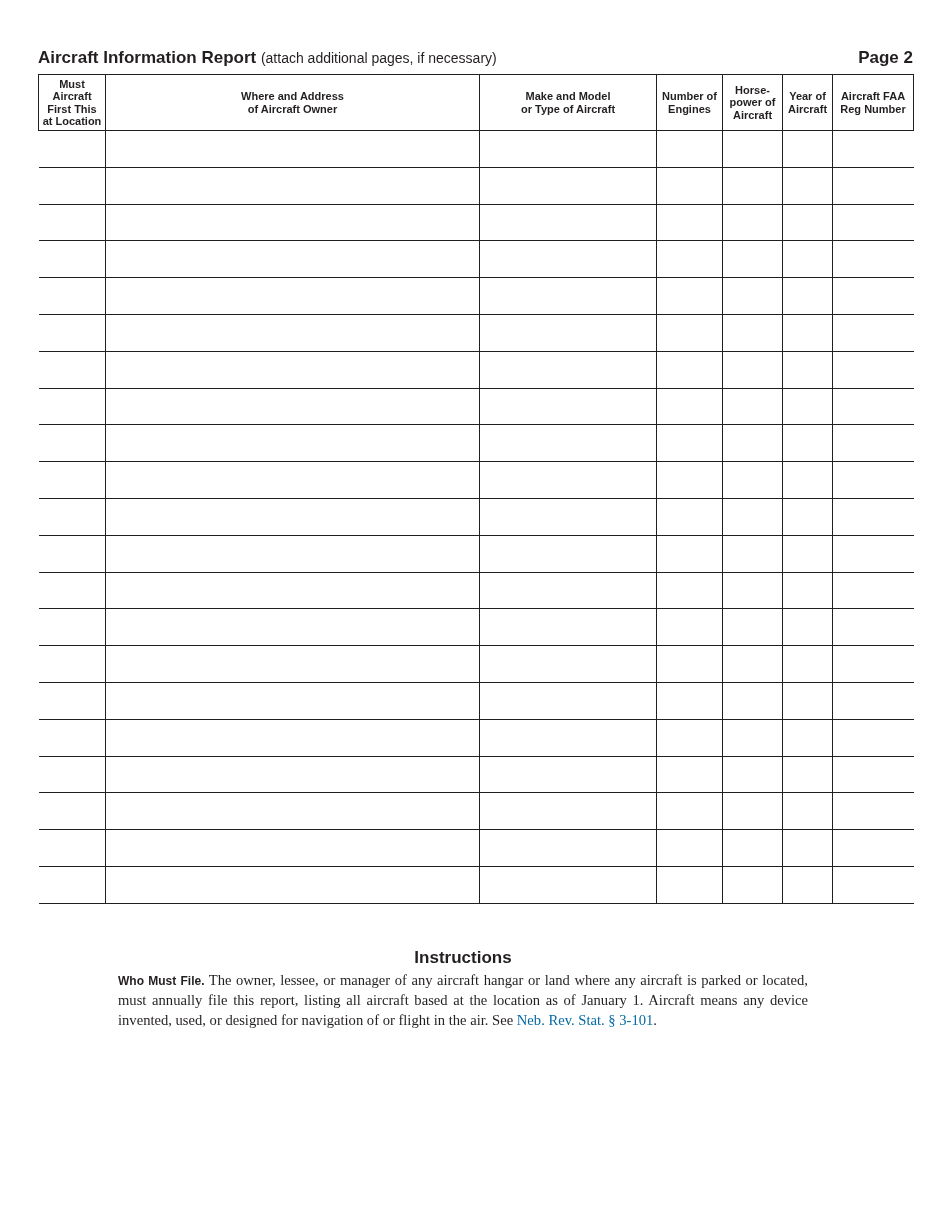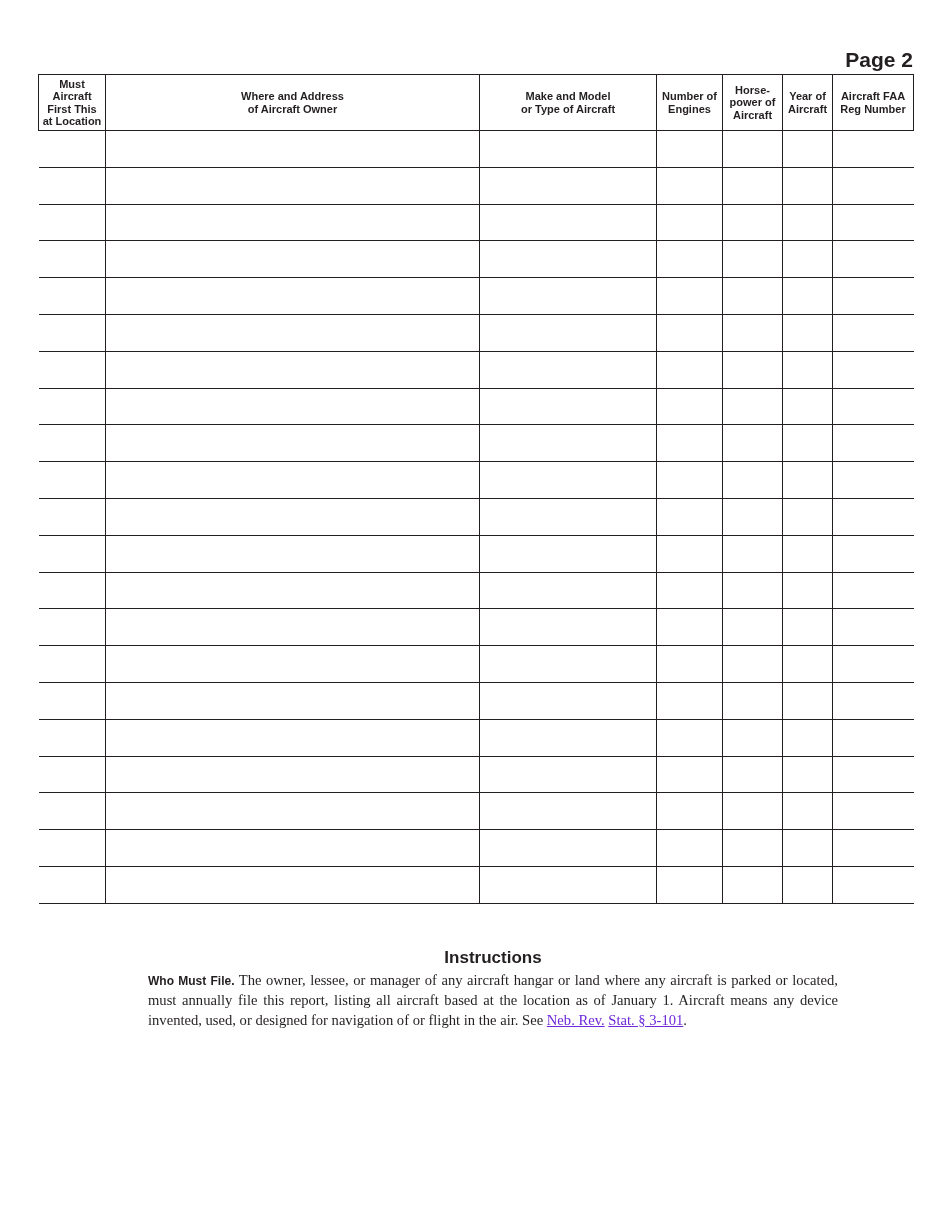--- a/index.html
+++ b/index.html
@@ -1,36 +1,37 @@
 <!DOCTYPE html>
 <html><head>
 <meta charset="utf-8">
 <style>
   html, body { margin: 0; padding: 0; background: #ffffff; }
   body { width: 950px; height: 1230px; position: relative; color: #231f20; font-family: "Liberation Sans", sans-serif; }
   .title-bar { position: absolute; left: 38px; top: 48px; width: 875px; height: 22px; }
   .title { position: absolute; left: 0; top: 0; font-size: 17px; font-weight: bold; white-space: nowrap; }
   .title .sub { font-weight: normal; font-size: 14px; }
-  .page-num { position: absolute; right: 0; top: 0; font-size: 21px; font-weight: bold; }
+  .page-num { position: absolute; right: 0; top: 0; font-size: 17px; font-weight: bold; }
   table.grid { position: absolute; left: 38px; top: 74px; width: 875px; border-collapse: collapse; table-layout: fixed; }
   table.grid th { border: 1.5px solid #231f20; font-size: 11px; font-weight: bold; line-height: 12.5px; text-align: center; vertical-align: middle; padding: 0 1px; height: 55px; }
   table.grid td { border-top: 1.5px solid #231f20; border-bottom: 1.5px solid #231f20; border-left: 1.5px solid #231f20; border-right: 1.5px solid #231f20; height: 35.8px; padding: 0; }
   table.grid td:first-child { border-left: none; }
   table.grid td:last-child { border-right: none; }
-  .instructions { position: absolute; left: 148px; top: 948px; width: 690px; font-family: "Liberation Serif", serif; font-size: 14.6px; line-height: 19.5px; text-align: justify; }
+  .instructions { position: absolute; left: 118px; top: 948px; width: 690px; font-family: "Liberation Serif", serif; font-size: 14.6px; line-height: 19.5px; text-align: justify; }
   .instr-heading { text-align: center; font-family: "Liberation Sans", sans-serif; font-weight: bold; font-size: 17px; margin-bottom: 3px; }
   .para { margin: 0 0 5px 0; }
   .lead { font-family: "Liberation Sans", sans-serif; font-weight: bold; font-size: 12px; }
   .para.tight { letter-spacing: -0.35px; }
-  a.ref { color: #6d28d9; text-decoration: underline; }
+  a.ref { color: #0369a1; }
 </style>
 </head>
 <body>
 
 <div class="title-bar">
+  <div class="title"><span>Aircraft Information Report</span> <span class="sub">(attach additional pages, if necessary)</span></div>
   <div class="page-num">Page 2</div>
 </div>
 
 <table class="grid">
   <colgroup id="cols">
       <col style="width: 67px;">
       <col style="width: 374px;">
       <col style="width: 177px;">
       <col style="width: 66px;">
       <col style="width: 60px;">

